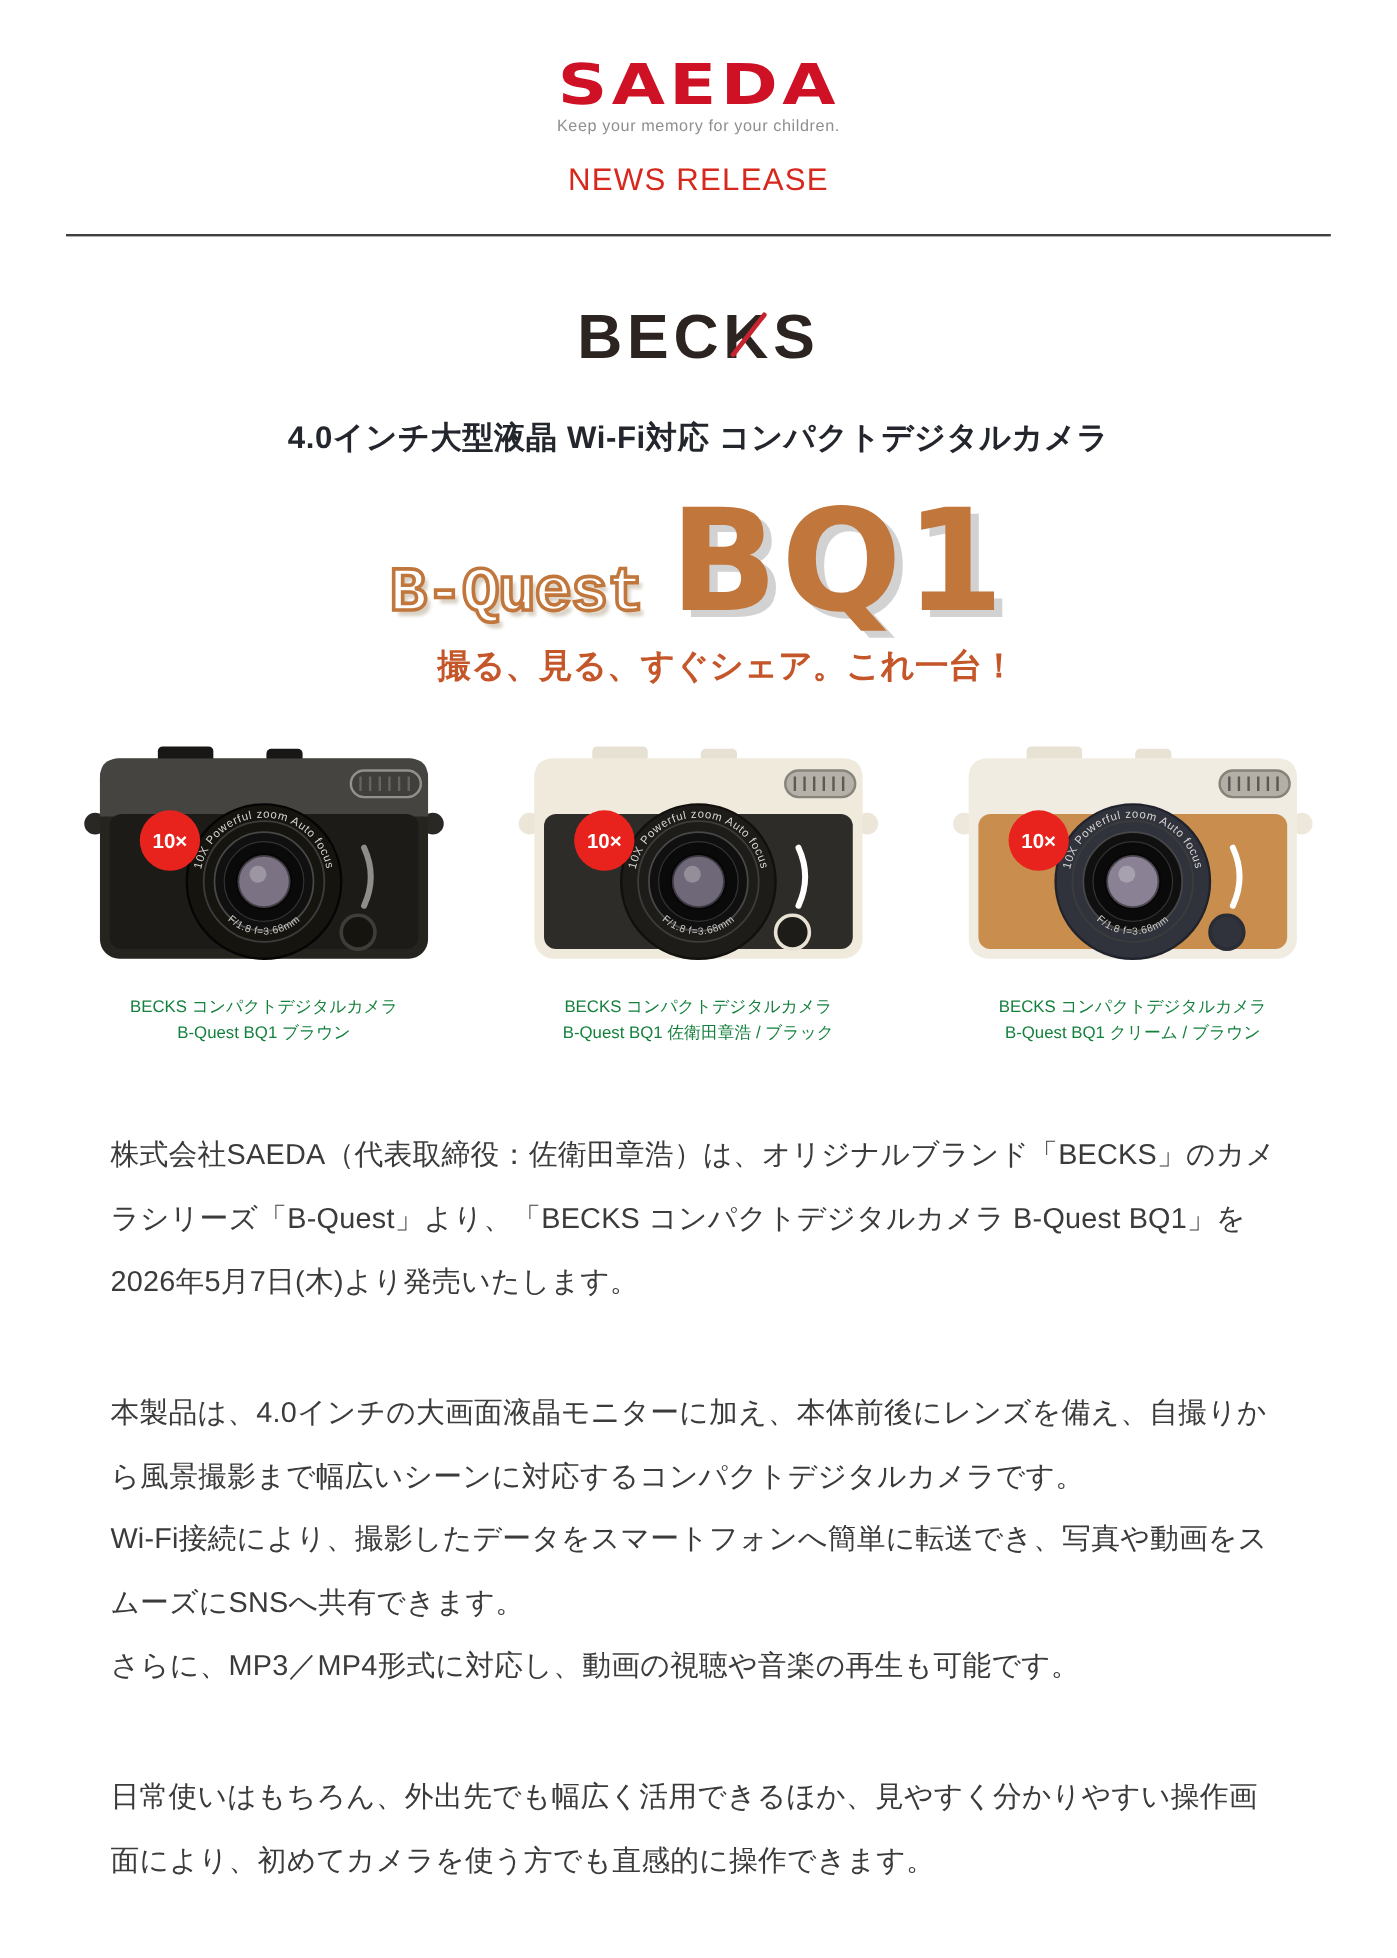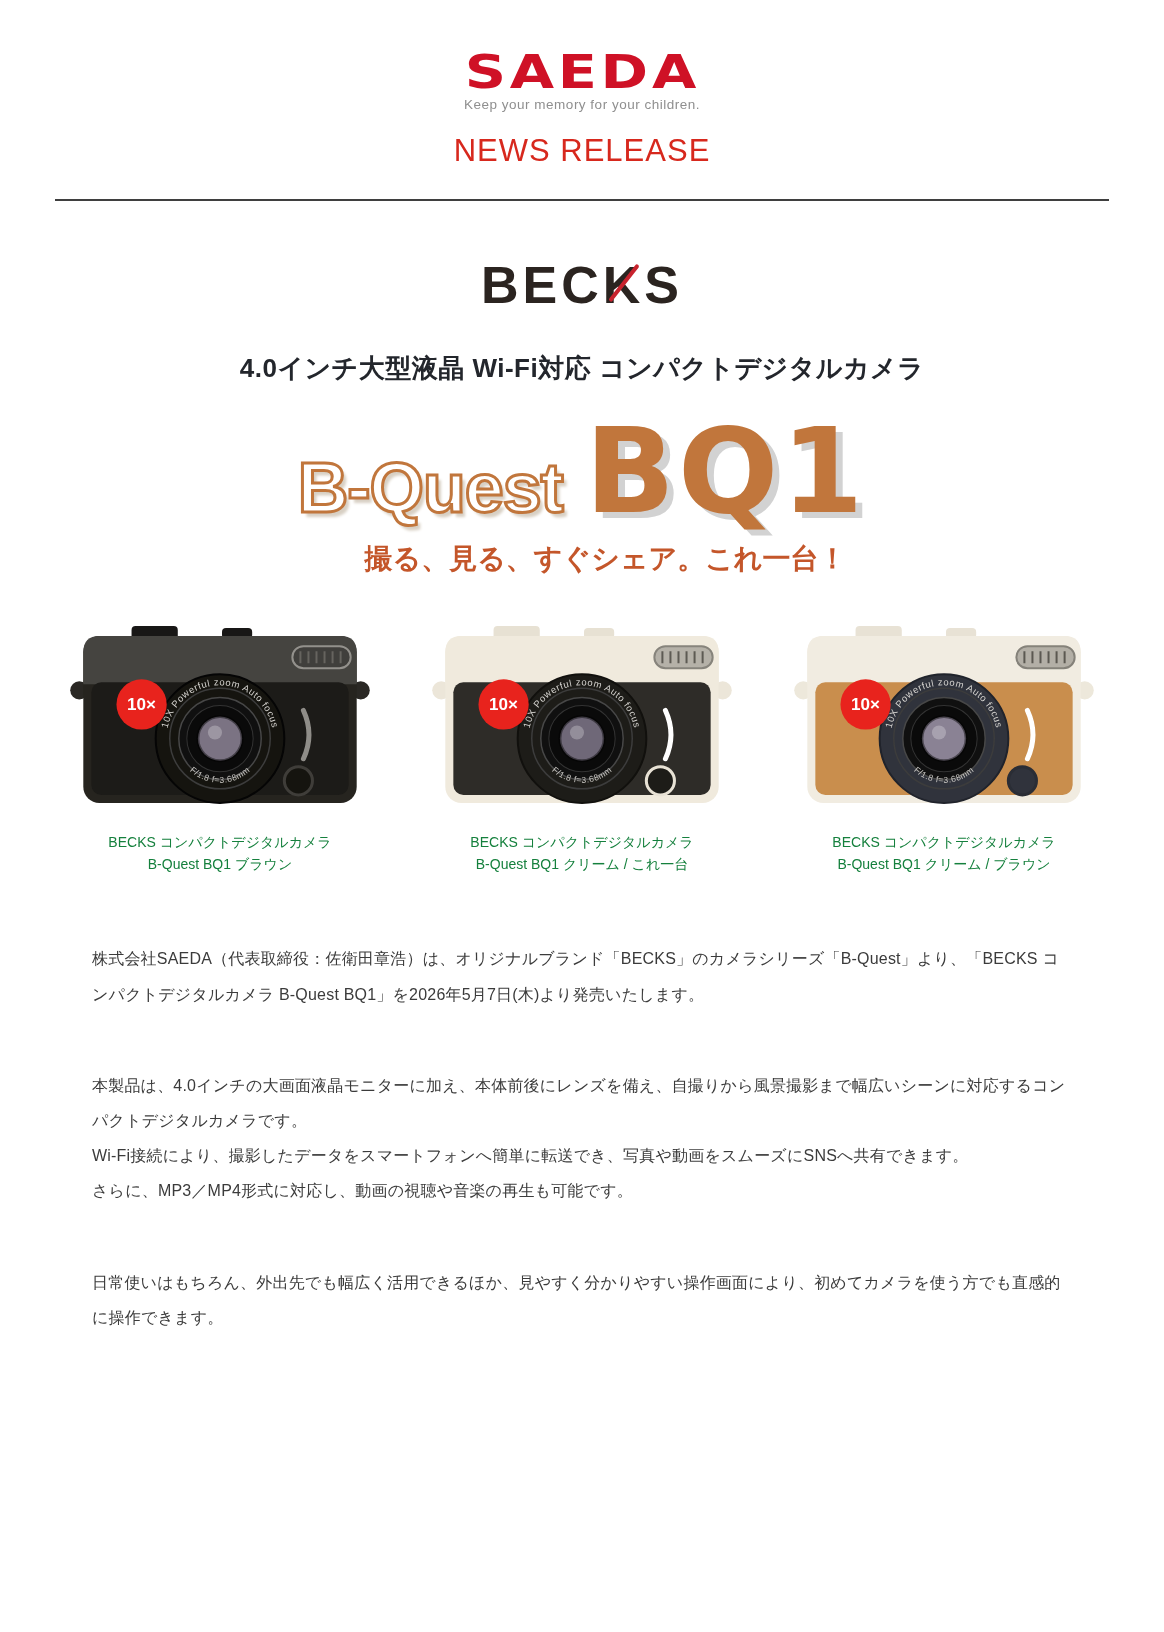--- a/index.html
+++ b/index.html
@@ -10,21 +10,21 @@
   }
   
   .header{padding-top:48px;text-align:center;}
   .saeda{display:inline-block;line-height:1;}
   .saeda-brand{
     display:inline-block;font-weight:900;font-size:47px;letter-spacing:3px;
     color:var(--logo-red,#cf1126);transform:scaleX(1.22);transform-origin:center;
     font-family:"DejaVu Sans",sans-serif;
   }
   .saeda-tagline{margin-top:3px;font-size:13.5px;color:#8f8f8f;letter-spacing:.5px;}
-  .news-release{margin-top:20px;font-size:31px;color:var(--accent-red,#d7281d);letter-spacing:1px;}
+  .news-release{margin-top:20px;font-size:26px;color:var(--accent-red,#d7281d);letter-spacing:1px;}
   .release-date{margin-top:4px;font-size:29px;color:var(--accent-red,#d7281d);}
   .divider{width:1054px;margin:30px auto 0;border:none;border-top:2px solid #3f3f3f;}
   
   .becks-logo{
     text-align:center;font-family:"Liberation Sans",sans-serif;
     font-weight:700;color:var(--becks-dark,#2b2420);letter-spacing:4px;line-height:1;
   }
   .becks-logo .lg{display:inline-block;position:relative;}
   .becks-k{position:relative;display:inline-block;}
   .becks-k .slash{
@@ -34,41 +34,41 @@
   }
   .becks-top{margin-top:58px;font-size:52px;}
   
   .headline{
     margin-top:40px;text-align:center;font-size:26px;font-weight:bold;
     color:var(--headline-dark,#23262c);letter-spacing:.5px;
   }
   
   .product-logo{margin-top:26px;display:flex;justify-content:center;align-items:baseline;gap:22px;line-height:1;}
   .bquest-script{
-    font-family:Liberation Sans, sans-serif;font-weight:bold;font-size:70px;letter-spacing:-1px;
+    font-family:Liberation Mono, monospace;font-weight:bold;font-size:52px;letter-spacing:-1px;
     color:#ffffff;-webkit-text-stroke:3px var(--orange,#c1763c);
     text-shadow:4px 5px 3px #d8d0c4;
   }
   .bq1-model{
     font-family:"DejaVu Sans",sans-serif;font-weight:bold;font-size:118px;letter-spacing:3px;
     color:var(--orange,#c1763c);text-shadow:7px 6px 0 #d2d2d2;
   }
   .catchcopy{margin-top:10px;text-align:center;font-size:28px;font-weight:bold;color:var(--tagline-orange,#c4562a);margin-left:47px;}
   
   .cameras{margin-top:42px;display:flex;justify-content:center;align-items:flex-start;gap:26px;}
   .camera{width:336px;text-align:center;}
   .cam-svg{width:302px;height:196px;display:block;margin:0 auto;}
   .cam-caption{margin-top:16px;font-size:14px;line-height:1.55;color:#15803d;}
   .lens-arc{font-size:9.5px;letter-spacing:.6px;fill:#d6d4d0;font-family:"Liberation Sans",sans-serif;}
   .lens-arc-b{font-size:8.5px;letter-spacing:.5px;fill:#c9c7c3;font-family:"Liberation Sans",sans-serif;}
   .badge-text{font-size:17px;font-weight:bold;fill:#ffffff;font-family:"Liberation Sans",sans-serif;}
   
   .body-copy{margin:66px 92px 0 92px;}
   .body-copy p{
-    margin:0 0 56px 0;font-size:16px;line-height:2.2;color:var(--body-text,#3b3b3b);
+    margin:0 0 56px 0;font-size:24px;line-height:2.2;color:var(--body-text,#3b3b3b);
     white-space:pre-line;text-align:left;letter-spacing:.2px;
   }
   .hidden-defs{position:absolute;width:0;height:0;overflow:hidden;}
 </style>
 </head>
 <body>
 
 <svg class="hidden-defs" aria-hidden="true">
   <defs>
     <path id="arcTop" d="M97,118 A53,53 0 0 1 203,118"></path>
@@ -135,21 +135,21 @@
         <div>BECKS コンパクトデジタルカメラ</div>
         <div>B-Quest BQ1 ブラウン</div>
       </figcaption>
     </figure>
     <figure class="camera" style="margin: 0px; --cam-body: #f0eadd; --cam-top: #f0eadd; --cam-panel: #2e2c28; --cam-btn: #e7e1d3; --cam-lug: #ece6d9; --cam-flash: #b5b1a8; --cam-flash-edge: #87847c; --cam-grill: #5d5a53; --cam-curve: #ffffff; --cam-lens: #1d1c18; --cam-lens-edge: #11100d; --cam-glass: #6f6878; --cam-aux-edge: #e8e2d5;">
       <svg class="cam-svg" viewBox="0 0 300 195">
           <use href="#cam-shape"></use>
         </svg>
       <figcaption class="cam-caption">
         <div>BECKS コンパクトデジタルカメラ</div>
-        <div>B-Quest BQ1 クリーム / これ一台</div>
+        <div>B-Quest BQ1 佐衛田章浩 / ブラック</div>
       </figcaption>
     </figure>
     <figure class="camera" style="margin: 0px; --cam-body: #f1ece1; --cam-top: #f1ece1; --cam-panel: #c98e4d; --cam-btn: #e8e2d5; --cam-lug: #ede8db; --cam-flash: #b3afa6; --cam-flash-edge: #85827a; --cam-grill: #5b5851; --cam-curve: #ffffff; --cam-lens: #30333c; --cam-lens-edge: #20232b; --cam-glass: #8a8294; --cam-aux-edge: #2a2d35;">
       <svg class="cam-svg" viewBox="0 0 300 195">
           <use href="#cam-shape"></use>
         </svg>
       <figcaption class="cam-caption">
         <div>BECKS コンパクトデジタルカメラ</div>
         <div>B-Quest BQ1 クリーム / ブラウン</div>
       </figcaption>

